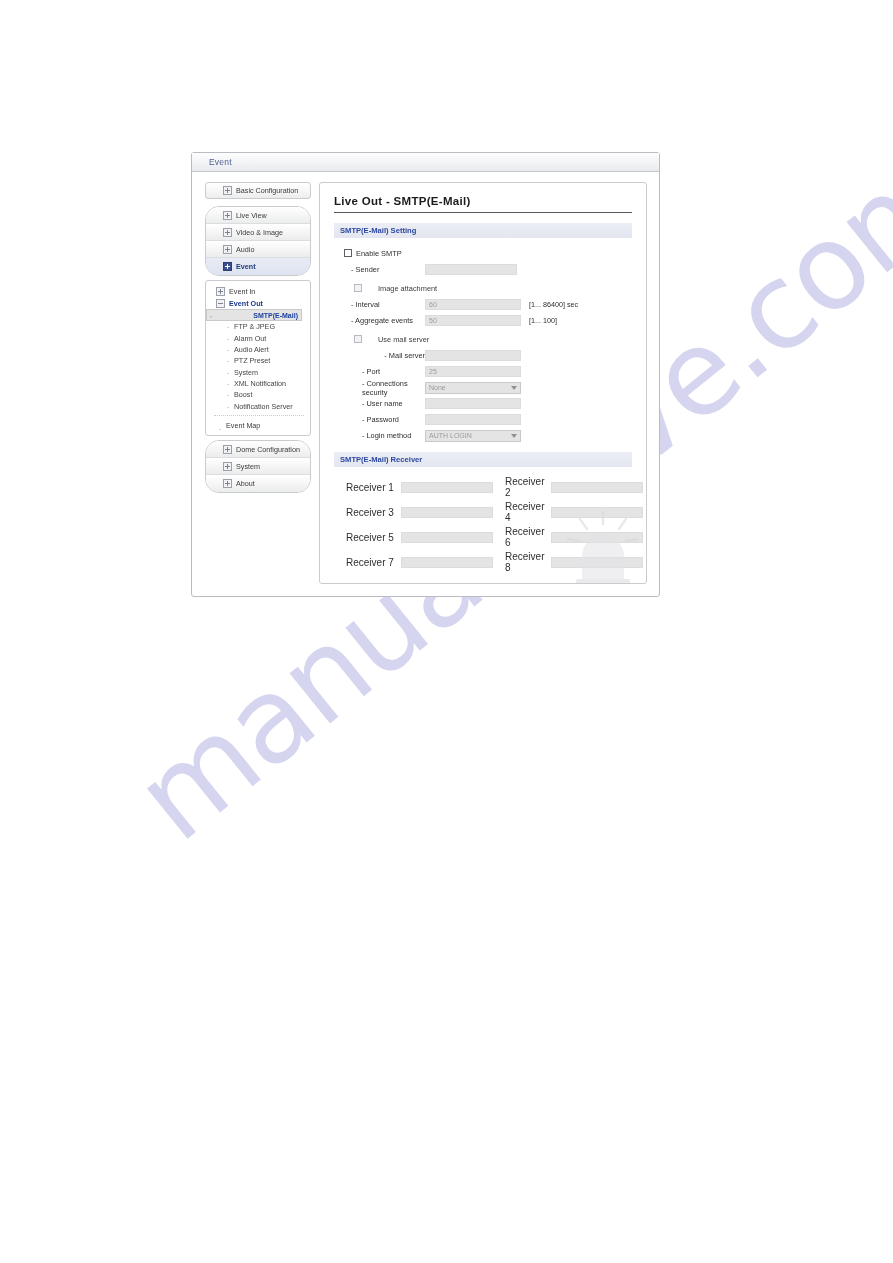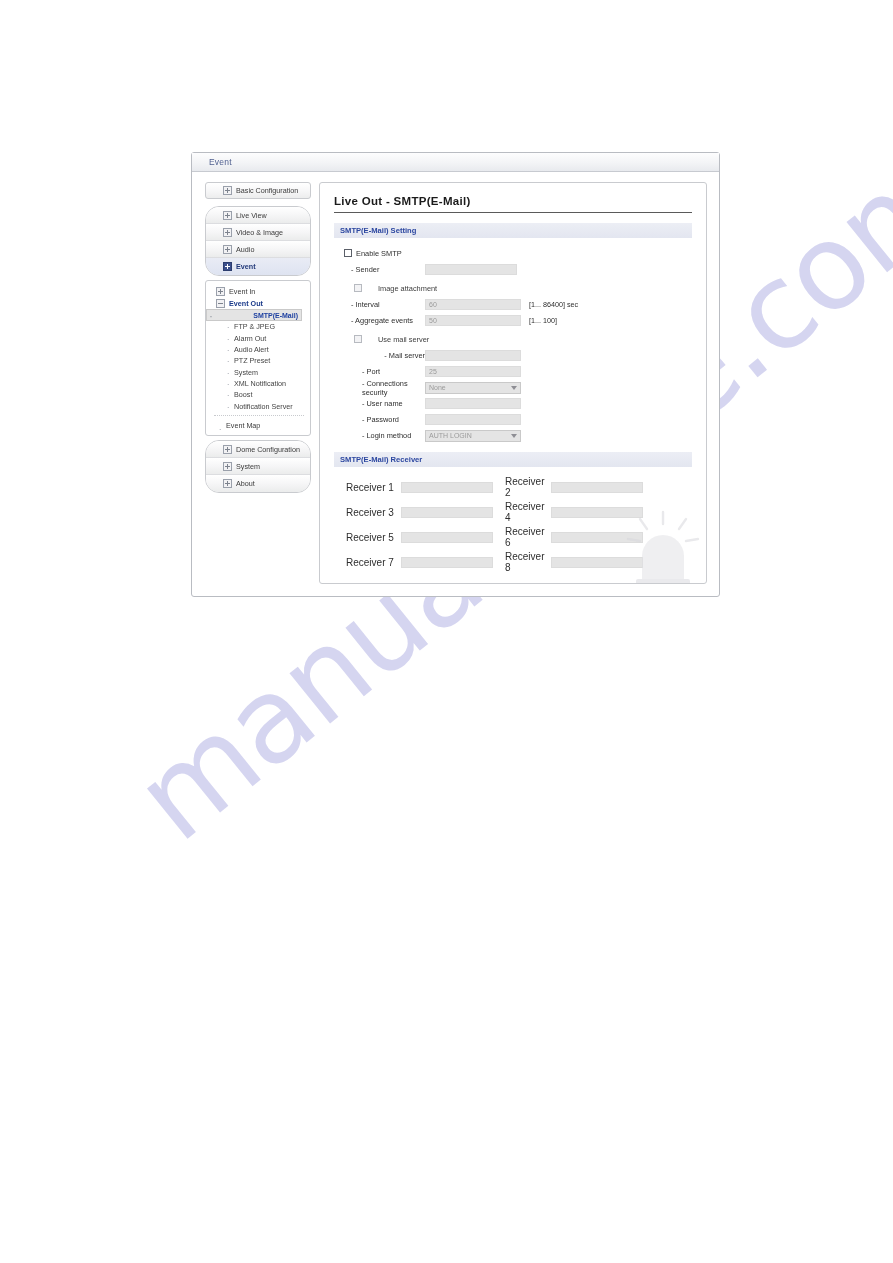--- a/index.html
+++ b/index.html
@@ -39,21 +39,21 @@
     transform-origin: 0 0;
     white-space: nowrap;
     opacity: 0.92;
   }
 
   
   .window {
     position: absolute;
     left: 191px;
     top: 152px;
-    width: 529px;
+    width: 469px;
     height: 445px;
     background: #ffffff;
     border: 1px solid #b9bcc2;
     border-radius: 3px;
     z-index: 10;
     box-sizing: border-box;
   }
   .titlebar {
     height: 19px;
     background: linear-gradient(to bottom, #fdfdfe 0%, #f3f4f6 55%, #e8eaee 100%);

